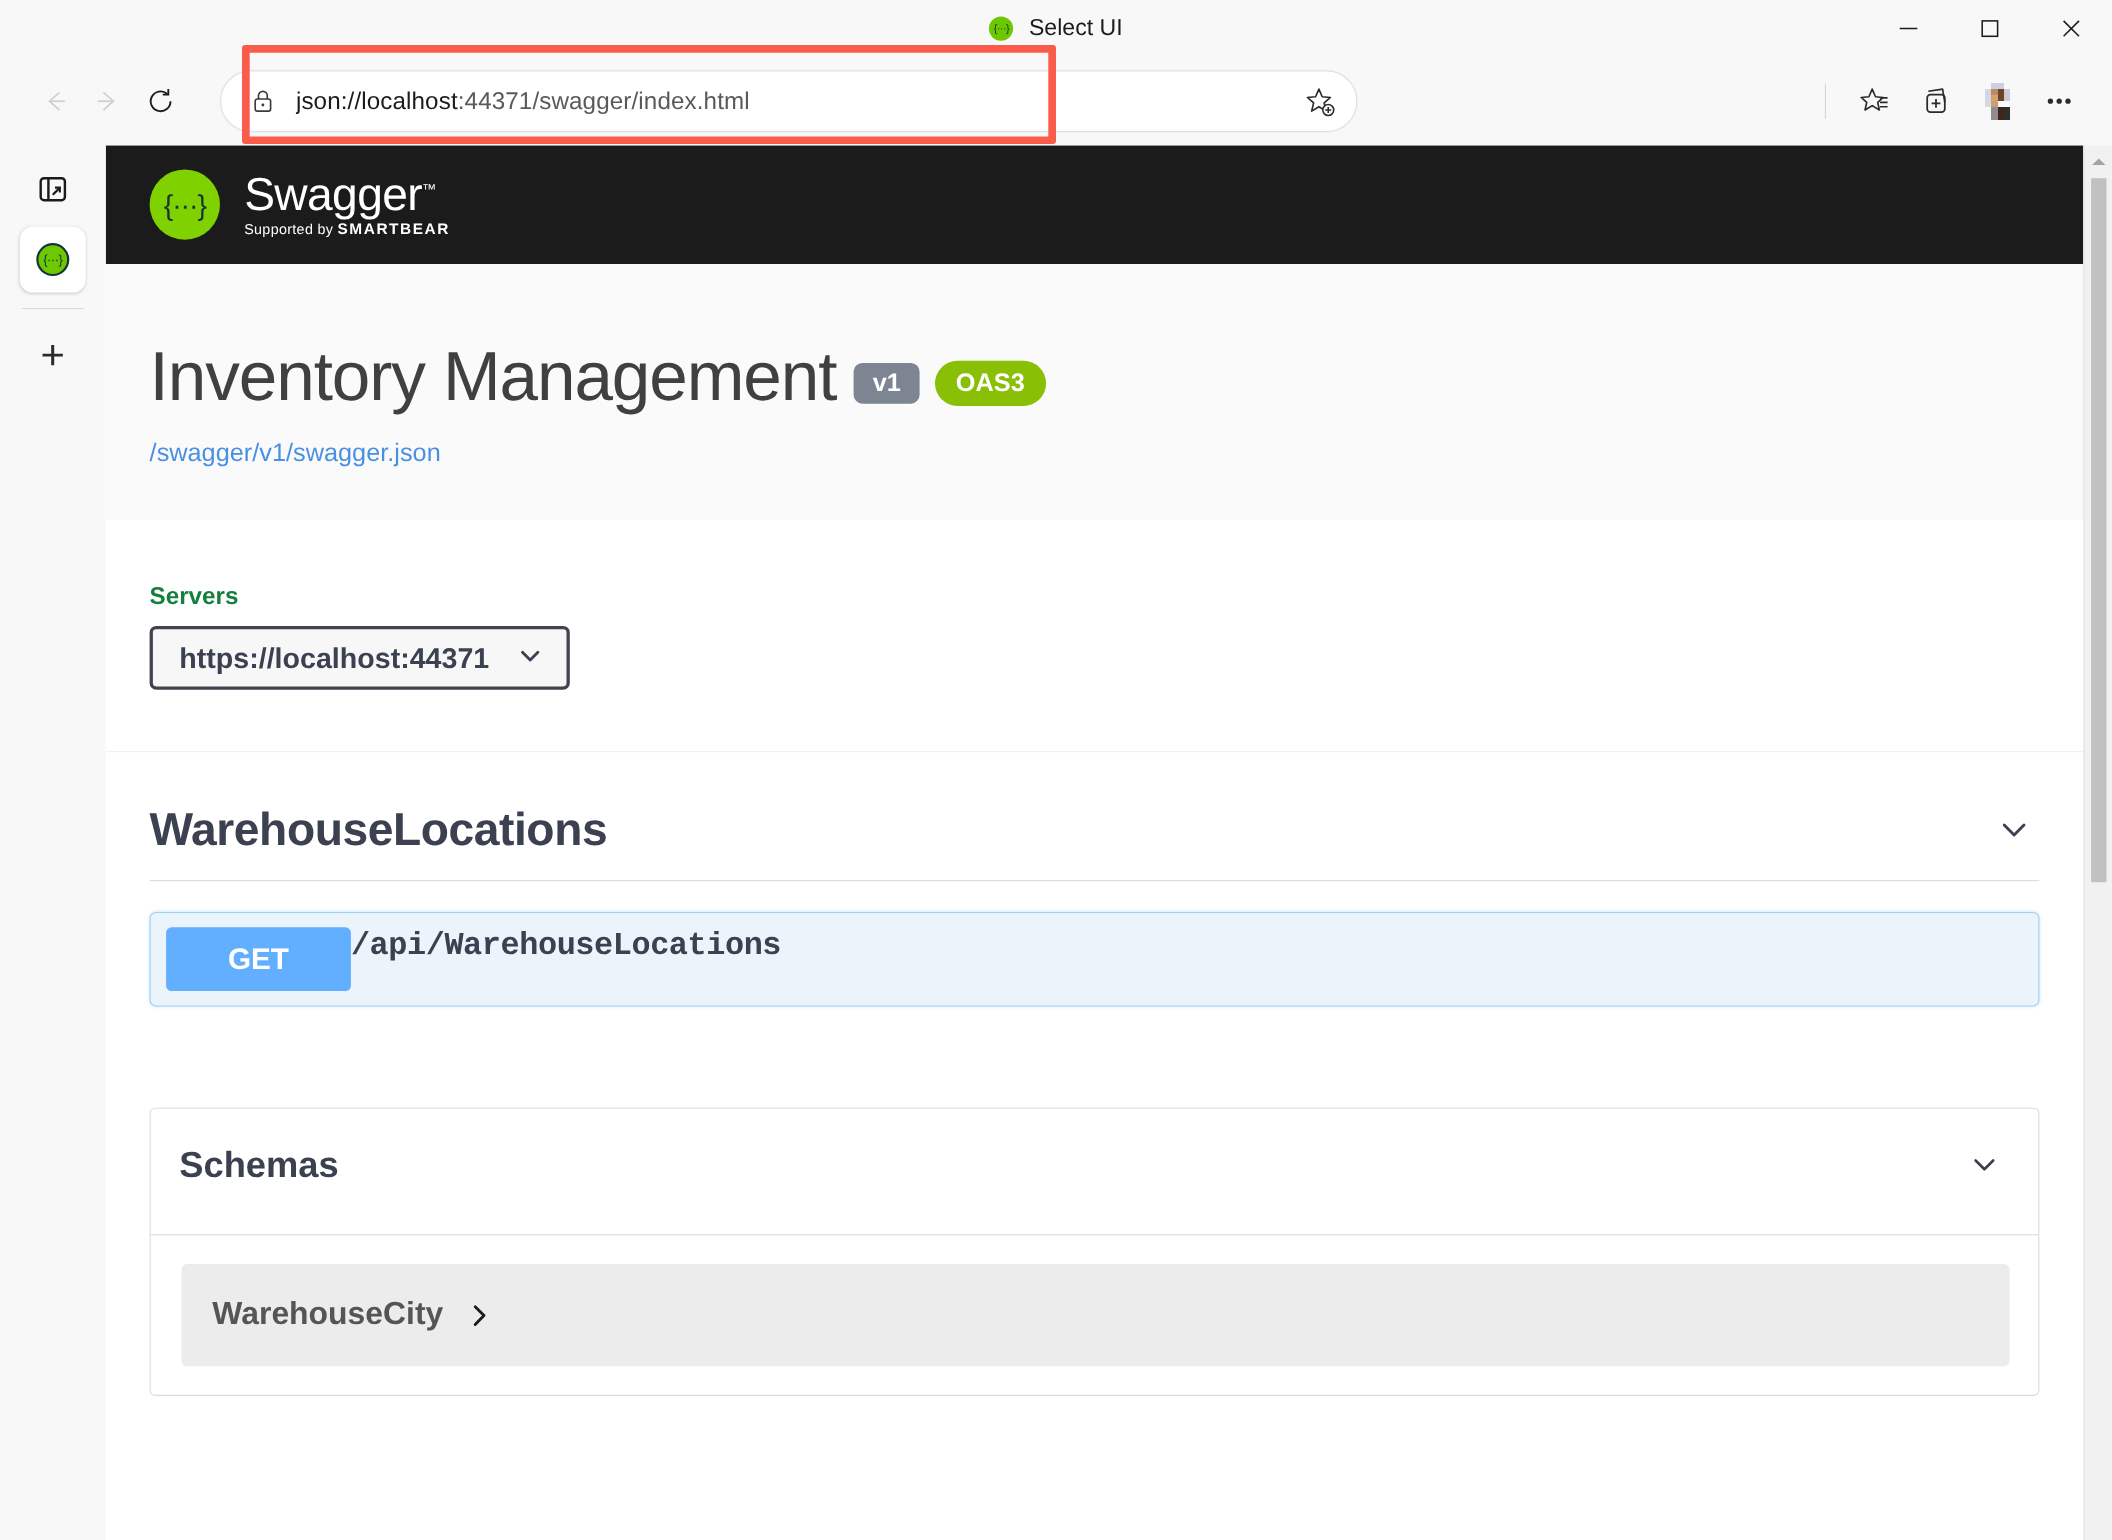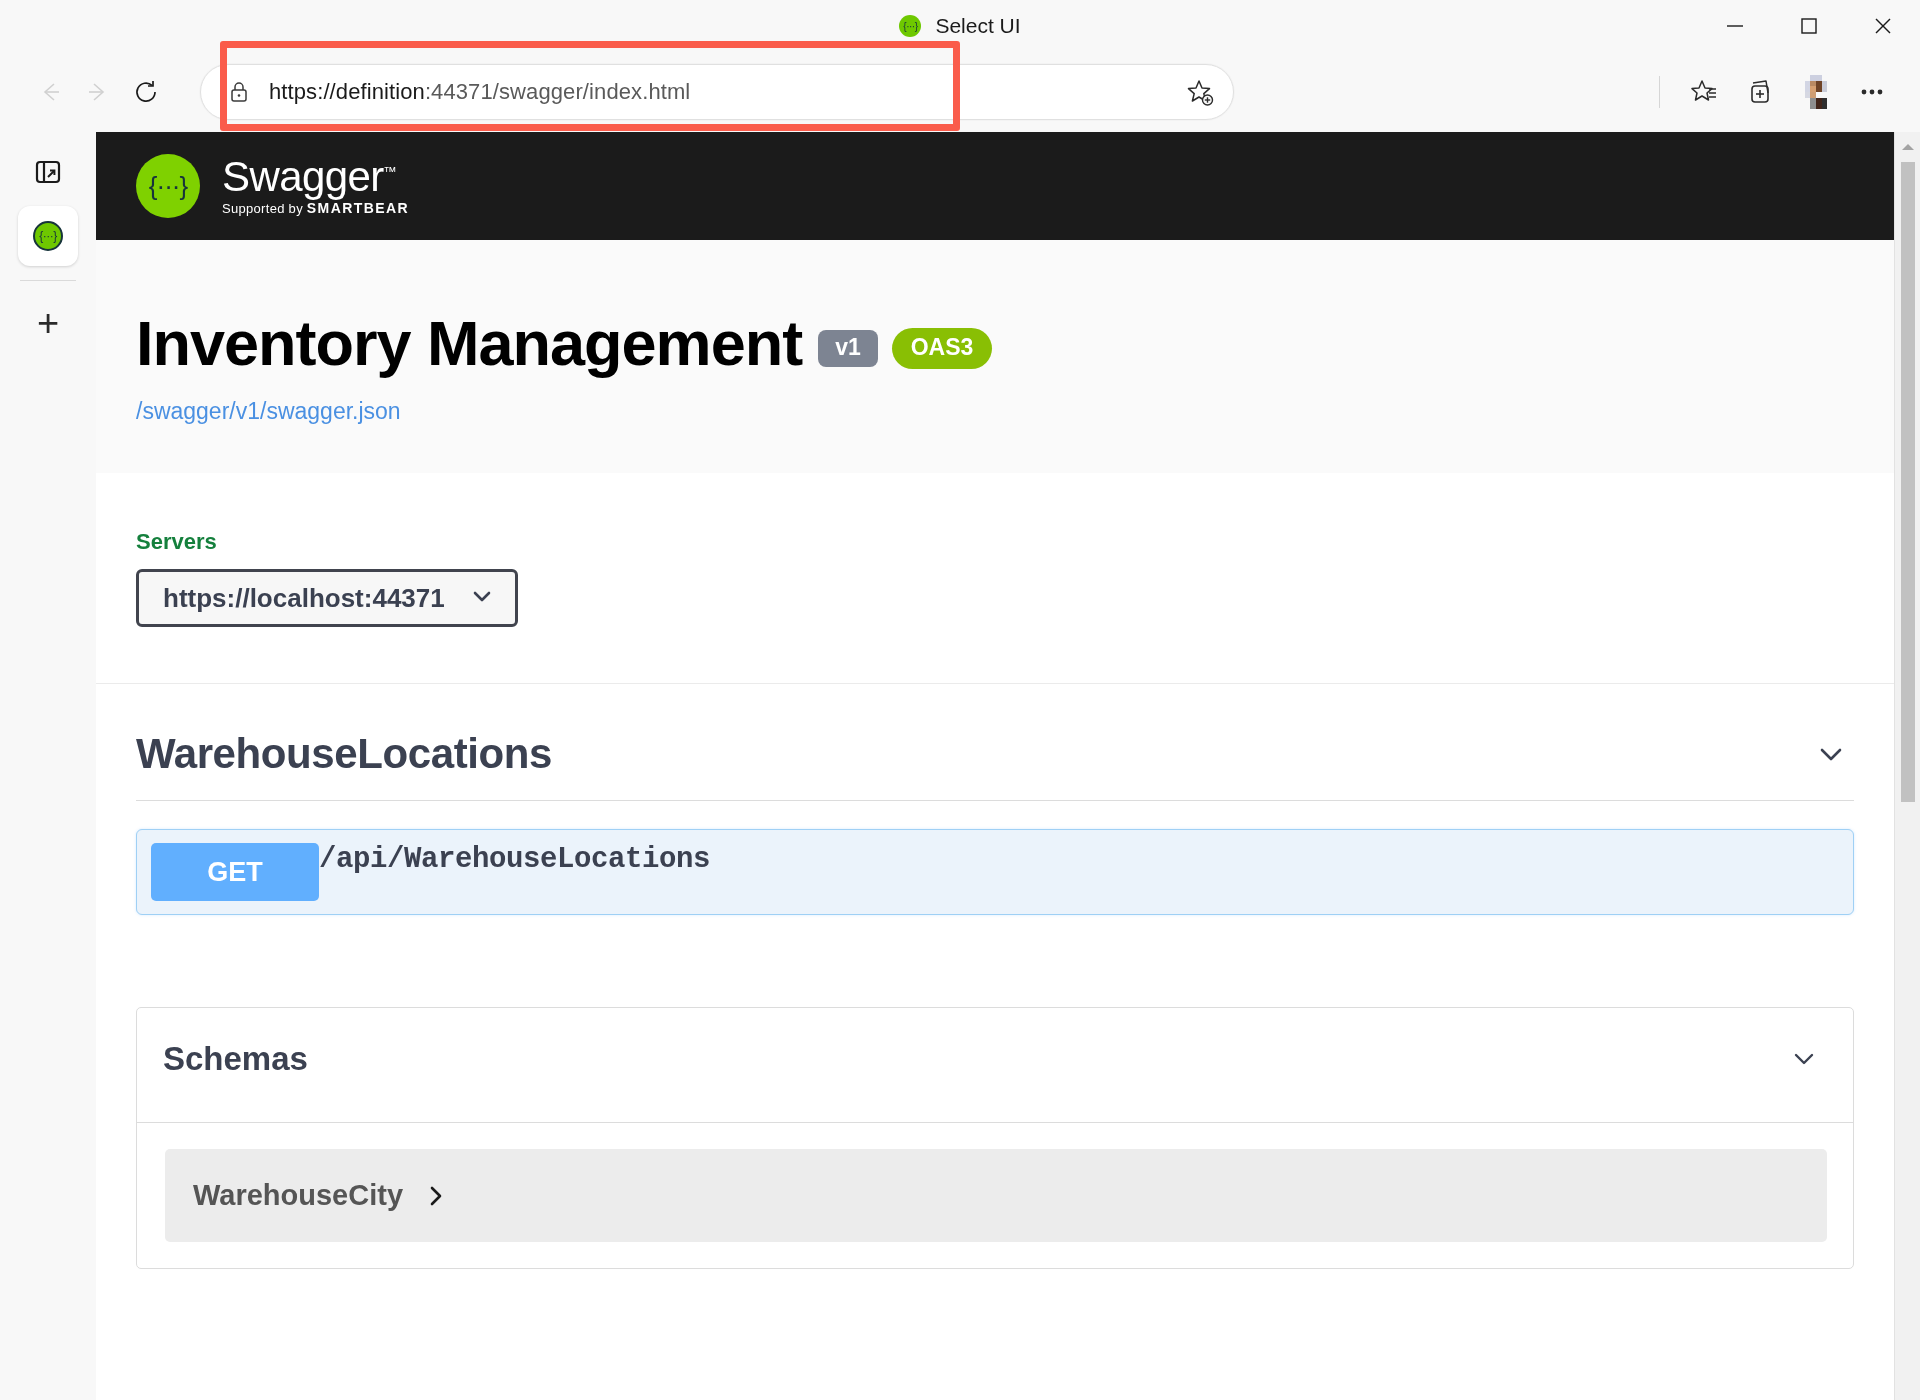--- a/index.html
+++ b/index.html
@@ -159,21 +159,21 @@
     display: flex; align-items: center; justify-content: space-between;
     padding: 0 20px 0 22px;
   }
   .def-select-text { font-size: 24px; color: #3b4151; }
 
   
   .info-band { background: #fafafa; padding: 70px 0 48px 0; }
   .info-inner { padding: 0 40px; }
   .api-title-row { display: flex; align-items: flex-start; gap: 0; }
   .api-title {
-    font-size: 63px; color: #000000; font-weight: 700; line-height: 1.05;
+    font-size: 63px; color: #404040; font-weight: 400; line-height: 1.05;
     letter-spacing: -1px;
   }
   .badge-row { display: flex; align-items: center; gap: 14px; margin: 18px 0 0 16px; }
   .badge-v1 {
     background: #7d8492; color: #ffffff; font-size: 23px; font-weight: 700;
     border-radius: 8px; padding: 5px 17px 7px 17px; line-height: 1.1;
   }
   .badge-oas {
     background: #89bf04; color: #ffffff; font-size: 23px; font-weight: 700;
     border-radius: 999px; padding: 7px 19px 9px 19px; line-height: 1.1;
@@ -300,21 +300,21 @@
 
     <div class="urlbar-wrap">
       <div class="urlbar">
         <span class="lock-icon">
           <svg width="24" height="24" viewBox="0 0 24 24">
             <rect x="5" y="10" width="14" height="11" rx="2" fill="none" stroke="#3b3b3b" stroke-width="1.5"></rect>
             <path d="M8 10 V7 a4 4 0 0 1 8 0 v3" fill="none" stroke="#3b3b3b" stroke-width="1.5"></path>
             <circle cx="12" cy="15.5" r="1.3" fill="#3b3b3b"></circle>
           </svg>
         </span>
-        <span class="url-text"><b>https://definition</b><span>:44371/swagger/index.html</span></span>
+        <span class="url-text"><b>json://localhost</b><span>:44371/swagger/index.html</span></span>
         <span class="star-add">
           <svg width="32" height="32" viewBox="0 0 32 32">
             <path d="M16 5 L19 12 L26.5 12.6 L20.8 17.6 L22.6 25 L16 21 L9.4 25 L11.2 17.6 L5.5 12.6 L13 12 Z" fill="none" stroke="#2b2b2b" stroke-width="1.5" stroke-linejoin="round"></path>
             <circle cx="24.5" cy="24" r="5" fill="#f8f8f8" stroke="#2b2b2b" stroke-width="1.4"></circle>
             <line x1="24.5" y1="21.3" x2="24.5" y2="26.7" stroke="#2b2b2b" stroke-width="1.4"></line>
             <line x1="21.8" y1="24" x2="27.2" y2="24" stroke="#2b2b2b" stroke-width="1.4"></line>
           </svg>
         </span>
       </div>
     </div>

